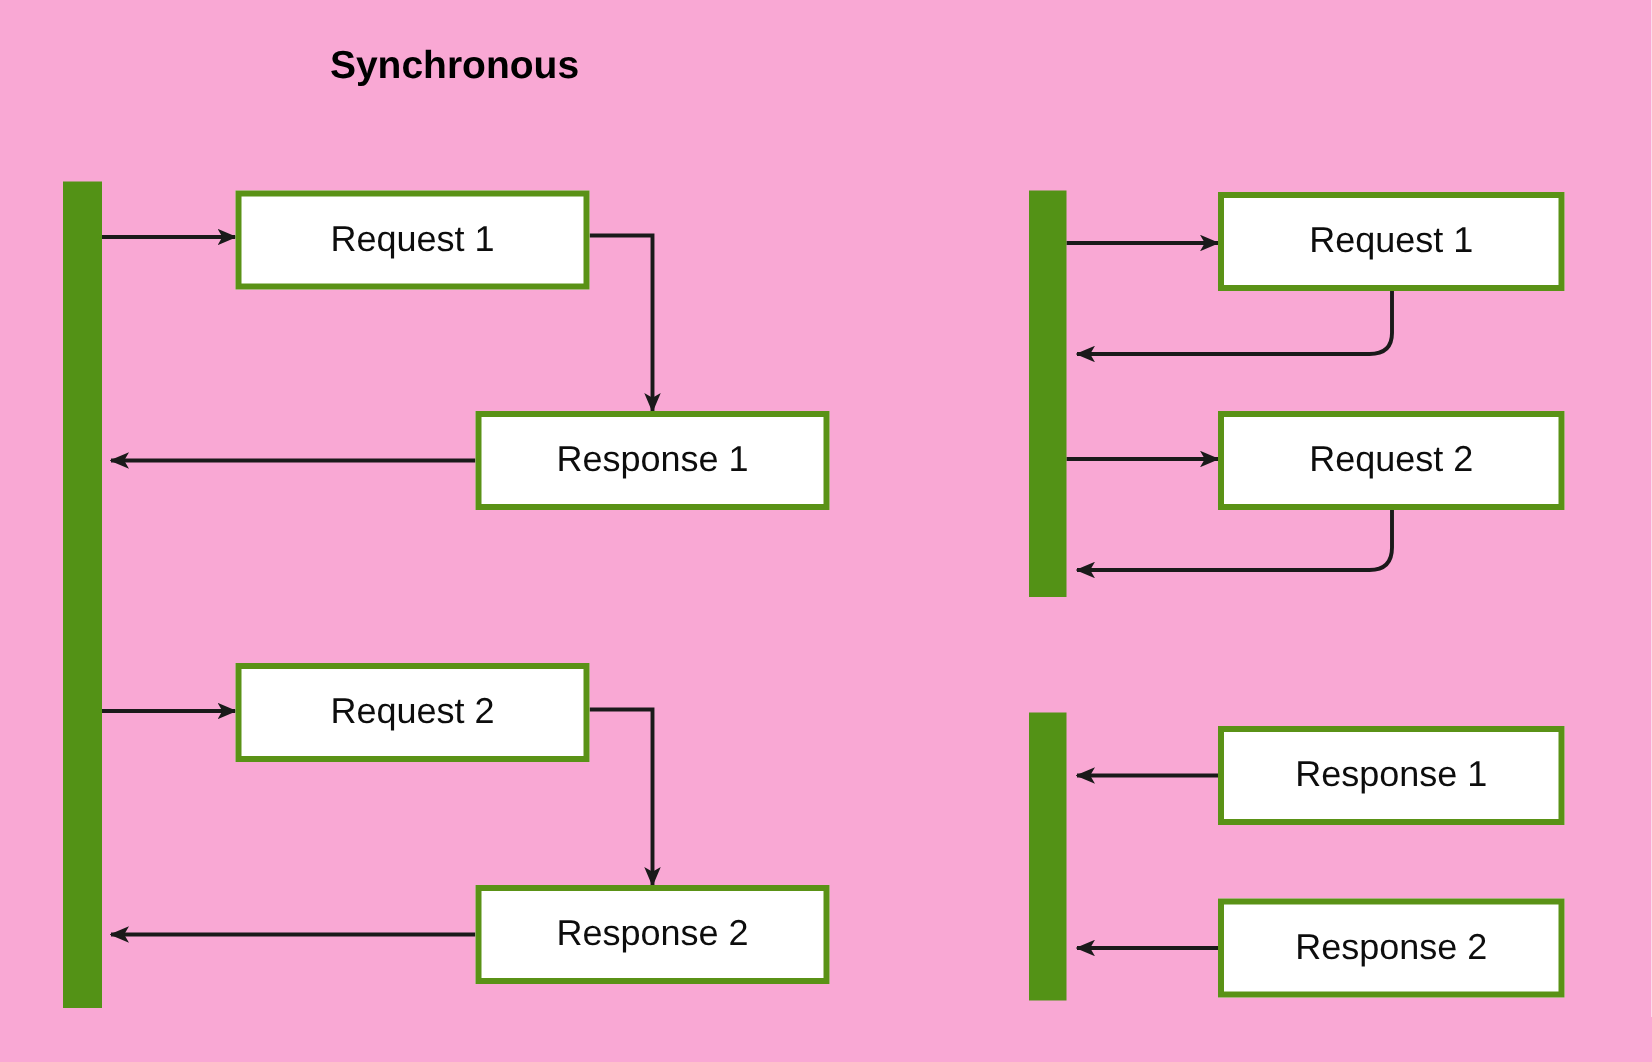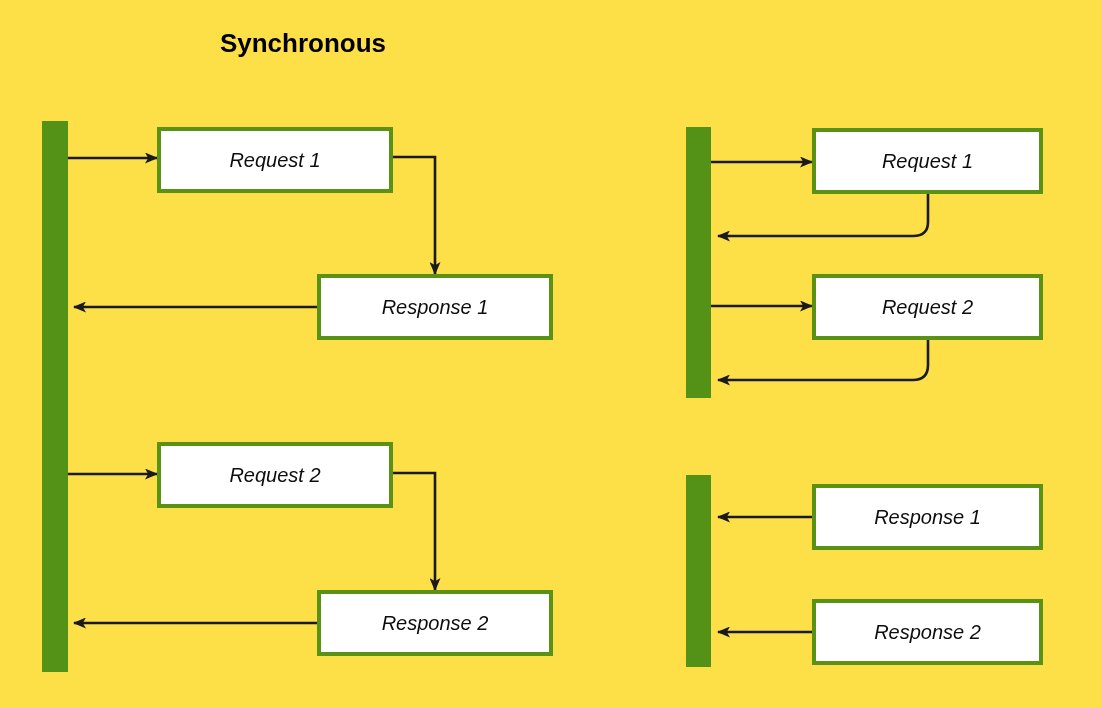--- a/index.html
+++ b/index.html
@@ -8,21 +8,21 @@
     background: #ffffff;
   }
   body {
     font-family: "Liberation Sans", sans-serif;
     -webkit-font-smoothing: antialiased;
   }
   #canvas {
     position: relative;
     width: 1101px;
     height: 708px;
-    background: #fde047;
+    background: #f9a8d4;
     overflow: hidden;
   }
   .diagram-svg {
     position: absolute;
     left: 0;
     top: 0;
     width: 1101px;
     height: 708px;
   }
   .col-title {
@@ -40,25 +40,24 @@
   .node-box {
     position: absolute;
     box-sizing: border-box;
     background: #ffffff;
     border: 4px solid #5a9216;
     display: flex;
     align-items: center;
     justify-content: center;
   }
   .node-label {
-    font-size: 20px;
+    font-size: 24px;
     color: #0d0d0d;
     white-space: nowrap;
     line-height: 1;
-    font-style: italic;
   }
   .lifeline {
     position: absolute;
     background: #539216;
   }
 </style>
 </head>
 <body>
 
 <div id="canvas">

